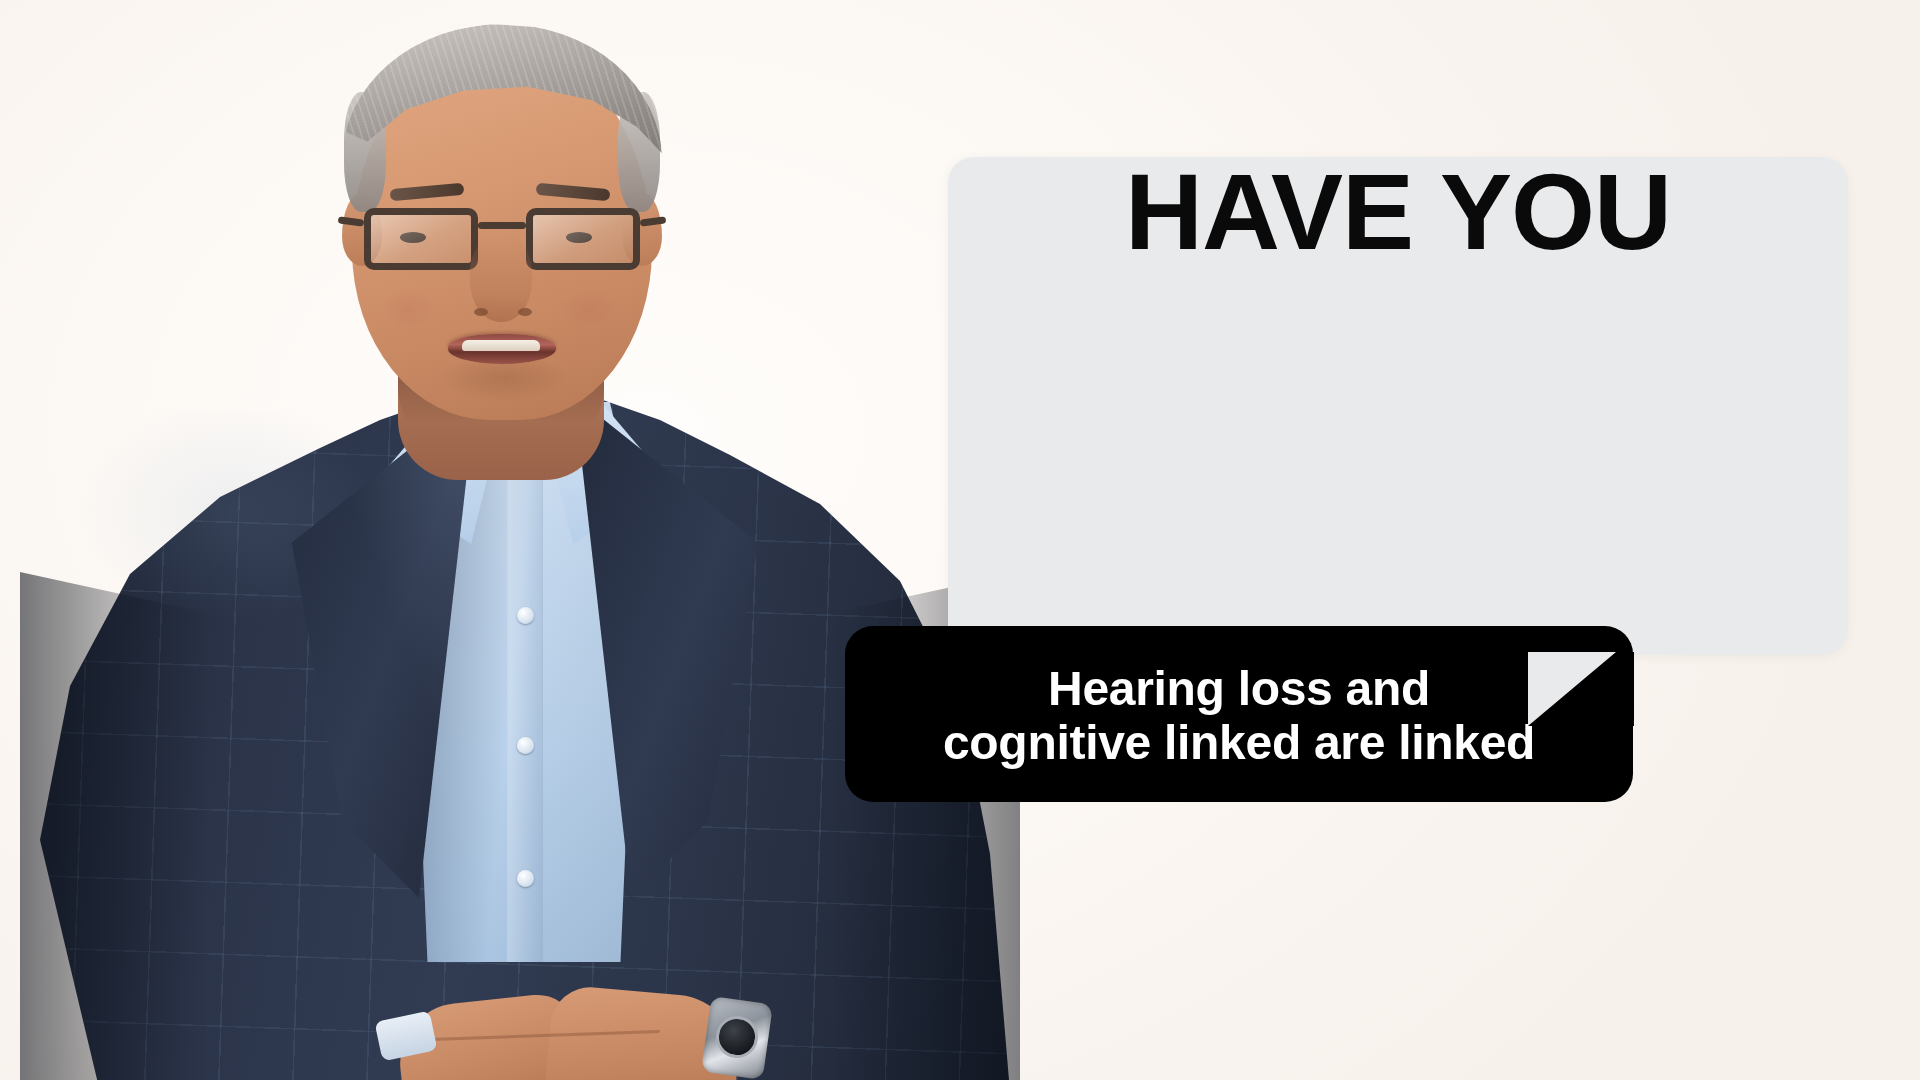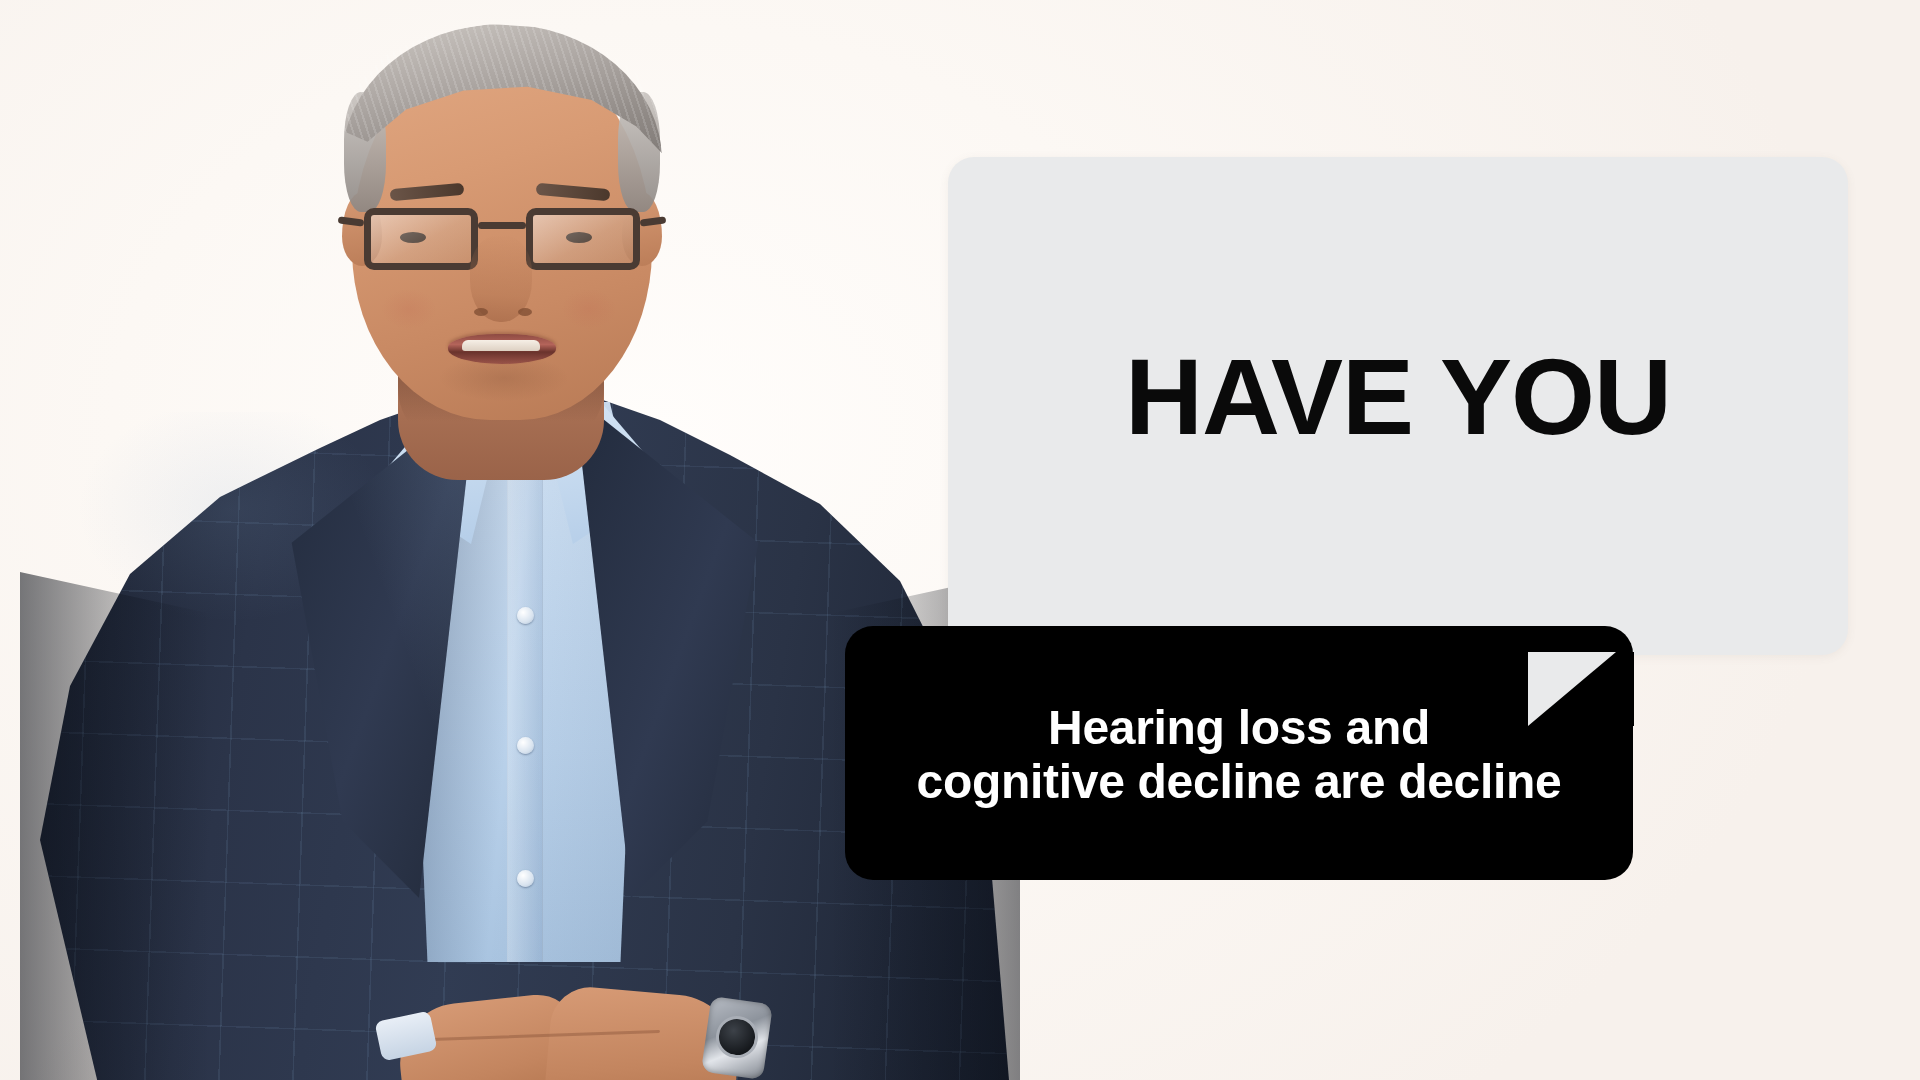--- a/index.html
+++ b/index.html
@@ -295,21 +295,21 @@
     position:absolute;
     left:948px; top:157px;
     width:900px; height:498px;
     background:#e9eaeb;
     border-radius:26px;
     box-shadow: 0 2px 10px rgba(120,100,88,.08);
   }
   .bubble-gray-inner {
     position:absolute; inset:0;
     display:flex; flex-direction:column;
-    align-items:center; justify-content:center;
+    align-items:center; 
     padding: 0 40px 18px 40px;
   }
   .headline-1 {
     font-family:"Liberation Sans", sans-serif;
     font-weight:700;
     font-size:108px;
     line-height:1.02;
     letter-spacing:-1px;
     color:#0a0a0a;
     text-align:center;
@@ -324,21 +324,21 @@
     color:#2196e8;
     text-align:center;
     white-space:nowrap;
     margin-top:6px;
   }
 
   
   .bubble-black {
     position:absolute;
     left:845px; top:626px;
-    width:788px; height:254px;
+    width:788px; height:176px;
     background:#000000;
     border-radius:28px;
   }
   .bubble-black-notch {
     
     position:absolute;
     left:1528px; top:626px;
     width:106px; height:100px;
     background:#000000;
     clip-path: polygon(0 26px, 86px 26px, 106px 26px, 106px 100px, 0 100px);
@@ -444,21 +444,21 @@
 
   <div class="bubble-gray">
     <div class="bubble-gray-inner">
       <div class="headline-1">HAVE YOU</div>
     </div>
   </div>
 
   <div class="bubble-black">
     <div class="bubble-black-inner">
       <div class="subline">Hearing loss and</div>
-      <div class="subline">cognitive decline are decline</div>
+      <div class="subline">cognitive linked are linked</div>
     </div>
   </div>
 
   <div class="bubble-black-notch"></div>
 
   <div class="bubble-black-tailcut"></div>
 
 </div>
 
 </body></html>

